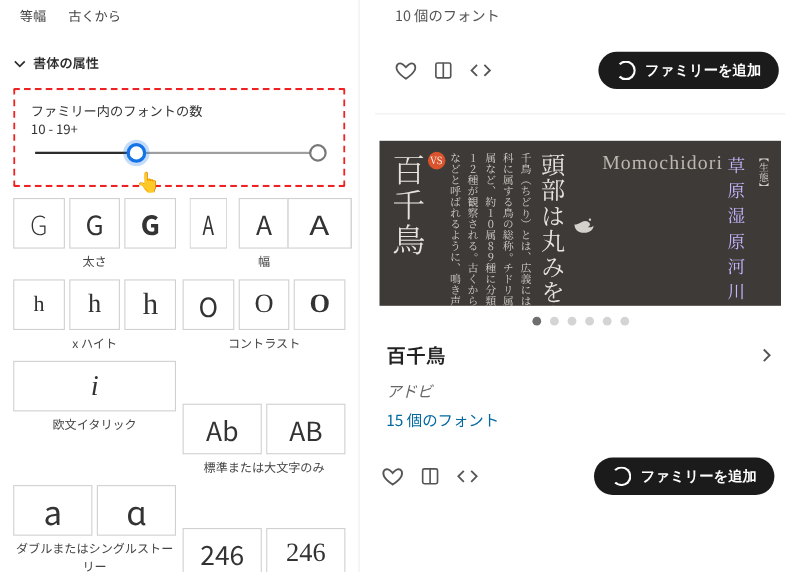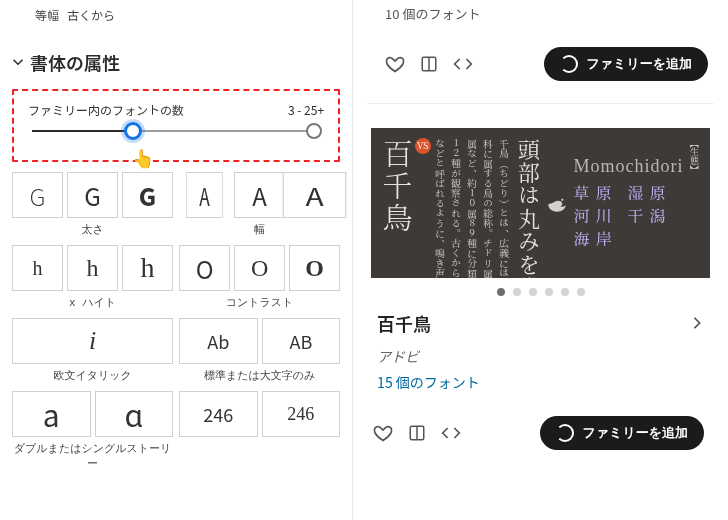--- a/index.html
+++ b/index.html
@@ -13,36 +13,36 @@
       overflow: hidden;
       display: flex;
     }
     
     .left {
       width: 360px;
       padding: 0 12px 12px 12px;
       border-right: 1px solid #e8e8e8;
       overflow: hidden;
     }
-    .tag-row { display: flex; gap: 8px; padding: 6px 0 18px 6px; margin-left: 17px; }
+    .tag-row { display: flex; gap: 20px; padding: 6px 0 18px 6px; }
     .tag { font-size: 12px; color: #444; }
 
     .section-header {
       display: flex; align-items: center; gap: 6px;
-      font-size: 18px; font-weight: 600; padding: 8px 0 14px 0;
+      font-size: 12px; font-weight: 600; padding: 8px 0 14px 0;
     }
     .chev { width: 12px; height: 12px; }
 
     .slider-box {
       border: 2px dashed #e22; 
       padding: 10px 14px 20px 14px;
       margin-bottom: 10px;
       border-radius: 2px;
     }
-    .slider-labels { display: flex; justify-content: space-between; font-size: 12px; color: #333; margin-bottom: 12px; }
+    .slider-labels { display: flex; justify-content: space-between; font-size: 12px; color: #333; margin-bottom: 12px; flex-direction: column; }
     .slider-track {
       position: relative; height: 2px; background: #9e9e9e; margin: 8px 4px;
     }
     .slider-track .fill {
       position: absolute; left: 0; width: 35%; height: 2px; top: 0;
       background: #2c2c2c;
     }
     .handle {
       position: absolute; top: 50%; transform: translate(-50%, -50%);
       width: 18px; height: 18px; border-radius: 50%;
@@ -74,23 +74,23 @@
       color: #333;
       background: #fff;
     }
     .cell.thin { font-weight: 200; }
     .cell.reg  { font-weight: 400; }
     .cell.bold { font-weight: 800; }
     .cell.narrow { transform: scaleX(0.72); }
     .cell.wide { transform: scaleX(1.25); }
     .cell.serif { font-family: Georgia, 'Times New Roman', serif; }
     .cell.ital { font-style: italic; font-family: Georgia, serif; font-size: 26px; }
-    .cell.small { font-size: 18px; }
+    .cell.small { font-size: 24px; margin-top: 39px; }
     .cell.lc    { font-size: 30px; }
-    .attr-label { text-align: center; font-size: 11px; color: #444; margin-top: 4px; font-family: Liberation Mono, monospace; }
+    .attr-label { text-align: center; font-size: 11px; color: #444; margin-top: 4px; }
 
     
     .right {
       flex: 1;
       padding: 0 14px;
       position: relative;
       background: #fff;
     }
     .top-fragment {
       font-size: 13px; color: #555; padding: 4px 0 0 18px;
@@ -134,21 +134,21 @@
       text-orientation: upright;
       font-size: 10px;
       line-height: 1.4;
       white-space: nowrap;
     }
     .vcol.big { font-size: 30px; line-height: 1.05; font-weight: 300; color: #e7e3de; letter-spacing: 2px;}
     .vcol.med { font-size: 22px; color: #e7e3de; letter-spacing: 1px; }
     .vcol.vs  { font-size: 12px; display:flex; align-items:center; }
     .vs-badge { background:#d9532c;color:#fff;border-radius:50%;width:16px;height:16px;display:inline-flex;align-items:center;justify-content:center;font-size:9px;writing-mode:horizontal-tb;}
     .bird-col { display:flex; align-items:center; justify-content:center; width: 28px; }
-    .roma-stack { display:flex; flex-direction:column; gap:4px; align-items:flex-start; justify-content:center; }
+    .roma-stack { display:flex; gap:4px; align-items:flex-start; justify-content:center; }
     .roma { writing-mode: horizontal-tb; font-size: 18px; color:#bdb7af; font-family: Georgia, serif; letter-spacing:1px;}
     .kanji-row { writing-mode: horizontal-tb; font-size: 16px; color:#c4b5fd; letter-spacing: 6px;}
     .dots-row {
       display: flex; gap: 8px; justify-content: center;
       padding: 10px 0 14px 0;
     }
     .dot { width: 8px; height: 8px; border-radius: 50%; background: #d4d4d4; }
     .dot.active { background: #6e6e6e; }
 
     .card-title-row { display: flex; align-items: center; justify-content: space-between; padding: 0 6px; }
@@ -170,21 +170,21 @@
   <div class="section-header">
     <svg class="chev" viewBox="0 0 16 16">
         <path d="M2 5l6 6 6-6" fill="none" stroke="currentColor" stroke-width="2"></path>
       </svg>
     <span>書体の属性</span>
   </div>
 
   <div class="slider-box">
     <div class="slider-labels">
       <span>ファミリー内のフォントの数</span>
-      <span>3 - 25+</span>
+      <span>10 - 19+</span>
     </div>
     <div class="slider-track">
       <div class="fill"></div>
       <div class="handle"></div>
       <div class="handle2"></div>
       <span class="cursor-hand">👆</span>
     </div>
   </div>
 
   <div class="attr-row attr-group">

